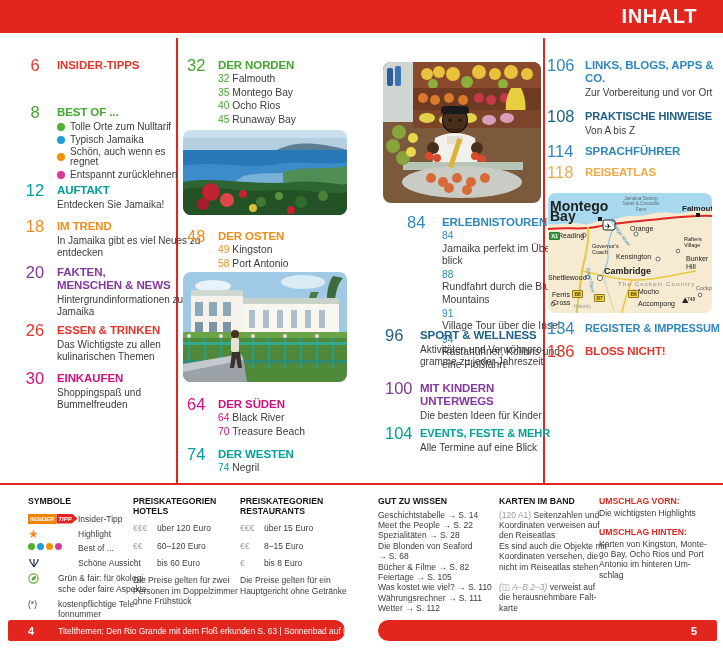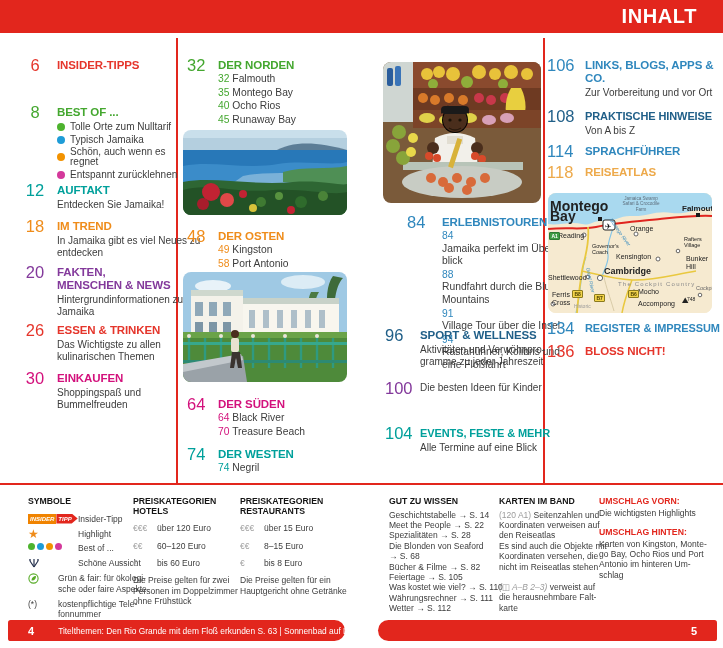--- a/index.html
+++ b/index.html
@@ -365,20 +365,22 @@
     <div class="body m5" style="width:126px">
       <h3 class="t c-steel">SPORT &amp; WELLNESS</h3>
       <p class="desc">Aktivitäten und Verwöhnpro-
 gramme zu jeder Jahreszeit</p>
     </div>
   </section>
 
   <section class="entry" style="left:385px;top:380px">
     <span class="num w30 c-purple">100</span>
     <div class="body m5" style="width:126px">
+      <h3 class="t c-purple">MIT KINDERN
+UNTERWEGS</h3>
       <p class="desc">Die besten Ideen für Kinder</p>
     </div>
   </section>
 
   <section class="entry" style="left:385px;top:425px">
     <span class="num w30 c-teal">104</span>
     <div class="body m5" style="width:130px">
       <h3 class="t c-teal" style="font-size:11px">EVENTS, FESTE &amp; MEHR</h3>
       <p class="desc">Alle Termine auf eine Blick</p>
     </div>
@@ -579,21 +581,21 @@
         <span class="pre">8–15 Euro</span>
       </div>
     <div class="prow">
         <span class="psym">€</span>
         <span class="pre">bis 8 Euro</span>
       </div>
     <p class="pre note">Die Preise gelten für ein
 Hauptgericht ohne Getränke</p>
   </div>
 
-  <div class="fcol" style="left:389px;width:130px">
+  <div class="fcol" style="left:378px;width:130px">
     <h4 style="margin-bottom:3px">GUT ZU WISSEN</h4>
     <p class="pre">Geschichtstabelle → S. 14
 Meet the People → S. 22
 Spezialitäten → S. 28
 Die Blonden von Seaford
 → S. 68
 Bücher &amp; Filme → S. 82
 Feiertage → S. 105
 Was kostet wie viel? → S. 110
 Währungsrechner → S. 111

